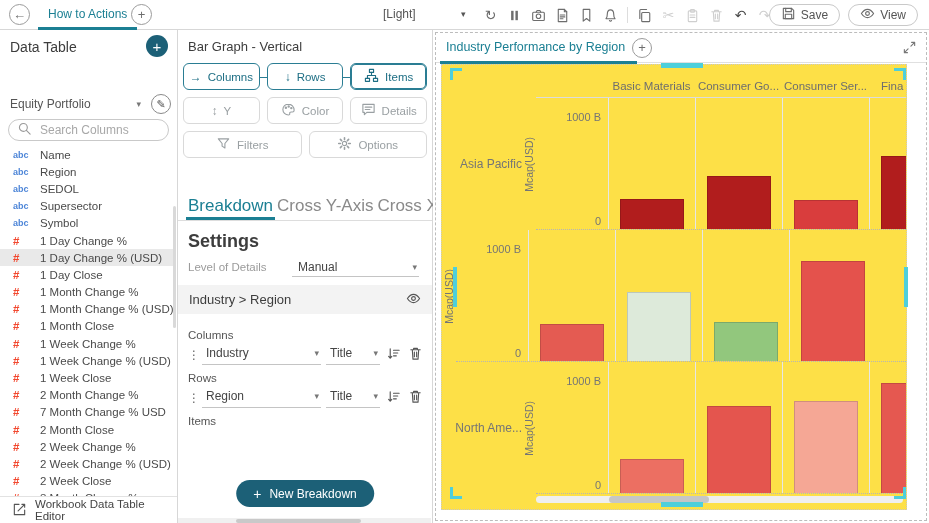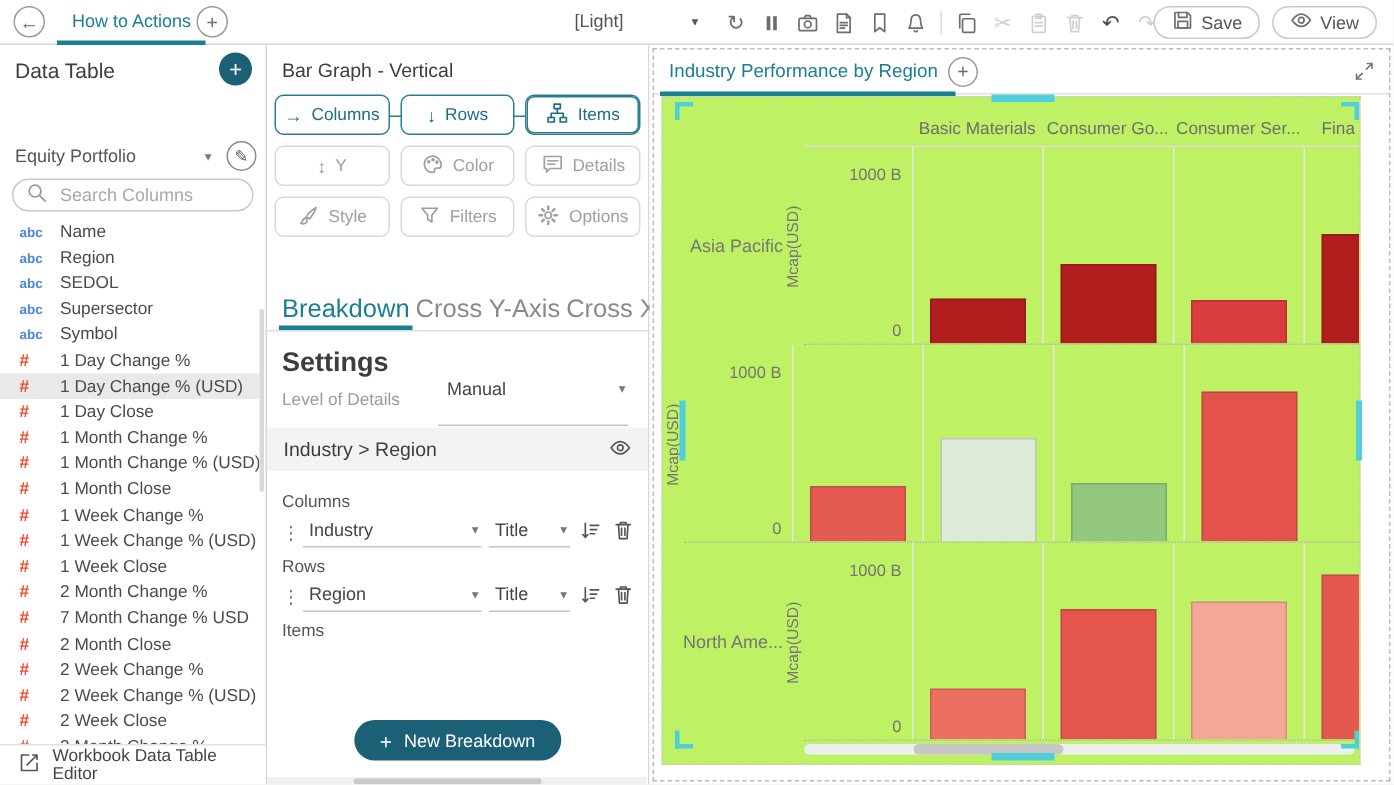--- a/index.html
+++ b/index.html
@@ -63,21 +63,21 @@
   .shelf-btn.teal.strong{box-shadow:inset 0 0 0 1px #2a7d93;}
   .shelf-btn.gray{border:1px solid #d9d9d9;color:#9aa0a3;}
   .shelf-btn .gl{font-size:12px;}
   .p-tabs{position:absolute;left:0;right:0;top:163px;height:28px;display:flex;justify-content:space-between;padding:0 8px;border-bottom:1px solid #ddd;}
   .p-tab{font-size:17px;color:#8a8a8a;line-height:26px;cursor:pointer;white-space:nowrap;padding:0 2px;}
   .p-tab.active{color:#1b7f93;border-bottom:3px solid #1b7f93;}
   .p-settings-h{position:absolute;left:10px;top:201px;font-size:18px;font-weight:700;color:#3d3d3d;}
   .lod-row{position:absolute;left:10px;right:13px;top:226px;height:22px;display:flex;align-items:center;}
   .lod-label{flex:1;font-size:11.5px;color:#9b9b9b;}
   .lod-field{width:127px;border-bottom:1px solid #c4c4c4;display:flex;justify-content:space-between;align-items:center;
-             font-size:12px;color:#444;padding:2px 2px 17px 6px;cursor:pointer;}
+             font-size:12px;color:#444;padding:2px 2px 2px 6px;cursor:pointer;}
   .lod-field .caret{font-size:9px;color:#777;}
   .section-h{position:absolute;left:0;right:0;top:255px;height:29px;background:#f3f3f3;display:flex;align-items:center;
              justify-content:space-between;padding:0 11px;font-size:13px;color:#3d3d3d;cursor:pointer;}
   .section-h svg{color:#555;}
   .fields{position:absolute;left:10px;right:8px;top:292px;}
   .f-label{font-size:11.5px;color:#555;margin:7px 0 3px;}
   .f-row{display:flex;align-items:center;gap:5px;}
   .dots{color:#666;font-size:12px;width:9px;text-align:center;cursor:grab;}
   .f-field{flex:1;display:flex;justify-content:space-between;align-items:center;border-bottom:1px solid #c4c4c4;
            font-size:12px;color:#444;padding:2px 2px 4px 4px;cursor:pointer;}
@@ -93,21 +93,21 @@
   
   .dash{position:absolute;left:433px;top:30px;right:0;bottom:0;background:#fff;}
   .dash::before{content:"";position:absolute;inset:2px;border:1px dashed #bcbcbc;pointer-events:none;}
   .d-tabbar{position:absolute;left:3px;right:3px;top:3px;height:30px;border-bottom:1px solid #e0e0e0;}
   .d-tab{position:absolute;left:4px;top:0;height:30px;line-height:29px;padding:0 12px 0 6px;color:#1b7f93;font-size:12.5px;cursor:pointer;}
   .d-tab::after{content:"";position:absolute;left:0;right:0;bottom:-1px;height:3px;background:#1b7f93;}
   .d-add{position:absolute;left:196px;top:5px;width:20px;height:20px;border:1px solid #9b9b9b;border-radius:50%;background:#fff;
          color:#6d6d6d;font-size:13px;line-height:18px;text-align:center;padding:0;cursor:pointer;}
   .d-expand{position:absolute;right:9px;top:7px;background:none;border:none;color:#777;padding:0;cursor:pointer;}
 
-  .chart-part{position:absolute;left:8px;top:34px;width:466px;height:446px;border:1px dotted #c9c9c9;background:#bef264;}
+  .chart-part{position:absolute;left:8px;top:34px;width:466px;height:446px;border:1px dotted #c9c9c9;background:#fde047;}
   .t-header{display:flex;height:33px;}
   .t-spacer{width:94px;flex:0 0 94px;}
   .t-headwrap{flex:1;display:flex;overflow:hidden;border-bottom:1px solid #dcdcdc;}
   .t-tickspacer{width:72px;flex:0 0 72px;}
   .t-hcell{flex:0 0 87px;display:flex;align-items:flex-end;justify-content:center;font-size:11.5px;color:#6e6e6e;
            padding-bottom:5px;white-space:nowrap;overflow:hidden;}
   .t-hcell.clip{justify-content:flex-start;padding-left:12px;}
   .t-row{display:flex;height:132px;}
   .t-rowlabel{width:80px;flex:0 0 80px;display:flex;align-items:center;justify-content:flex-end;font-size:12px;color:#757575;white-space:nowrap;}
   .t-ylab{width:14px;flex:0 0 14px;display:flex;align-items:center;justify-content:center;}
@@ -393,27 +393,20 @@
           </button>
           <button class="shelf-btn gray">
             <span><svg width="15" height="15" viewBox="0 0 16 16" fill="none" stroke="currentColor" stroke-width="1.2" stroke-linecap="round" stroke-linejoin="round">
                 <path d="M2 2.5 H14 V11 H6.2 L3.6 13.5 V11 H2 Z"></path>
                 <path d="M4.5 5.5 H11.5 M4.5 8 H9.5"></path>
               </svg></span>
             <span>Details</span>
           </button>
         </div>
         <div class="shelf-row">
-          <button class="shelf-btn gray">
-            <span><svg width="15" height="15" viewBox="0 0 16 16" fill="none" stroke="currentColor" stroke-width="1.2" stroke-linecap="round" stroke-linejoin="round">
-                <path d="M13.5 2.5 C11 4 7.6 7 6.6 9.4 L9 10.4 C10.5 8.4 13 5.4 13.5 2.5 Z"></path>
-                <path d="M6 10 C4.6 10 4.1 11.4 3.9 12.3 C3.7 13.1 3.1 13.4 2.6 13.4 C3.6 14.4 6 14.3 6.9 12.9 C7.5 12 7 10.5 6 10 Z"></path>
-              </svg></span>
-            <span>Style</span>
-          </button>
           <button class="shelf-btn gray">
             <span><svg width="15" height="15" viewBox="0 0 16 16" fill="none" stroke="currentColor" stroke-width="1.2" stroke-linecap="round" stroke-linejoin="round">
                 <path d="M2.5 3 H13.5 L9.5 8 V12.8 L6.5 10.8 V8 Z"></path>
               </svg></span>
             <span>Filters</span>
           </button>
           <button class="shelf-btn gray">
             <span><svg width="15" height="15" viewBox="0 0 16 16" fill="none" stroke="currentColor" stroke-width="1.2" stroke-linecap="round" stroke-linejoin="round">
                 <circle cx="8" cy="8" r="2.3"></circle>
                 <path d="M8 1.8 V3.6 M8 12.4 V14.2 M1.8 8 H3.6 M12.4 8 H14.2 M3.6 3.6 L4.9 4.9 M11.1 11.1 L12.4 12.4 M12.4 3.6 L11.1 4.9 M4.9 11.1 L3.6 12.4" stroke-width="1.7"></path>

